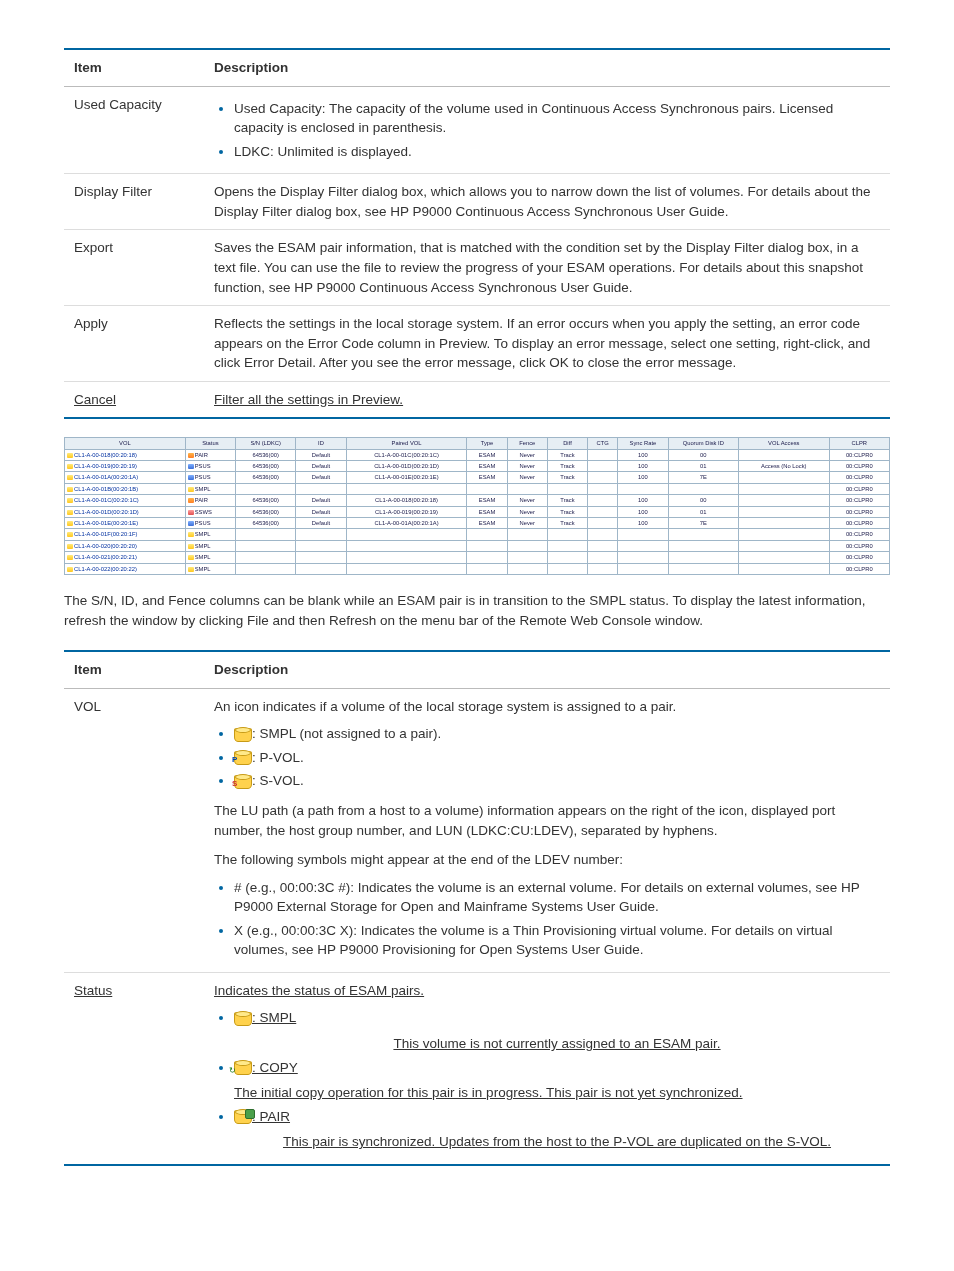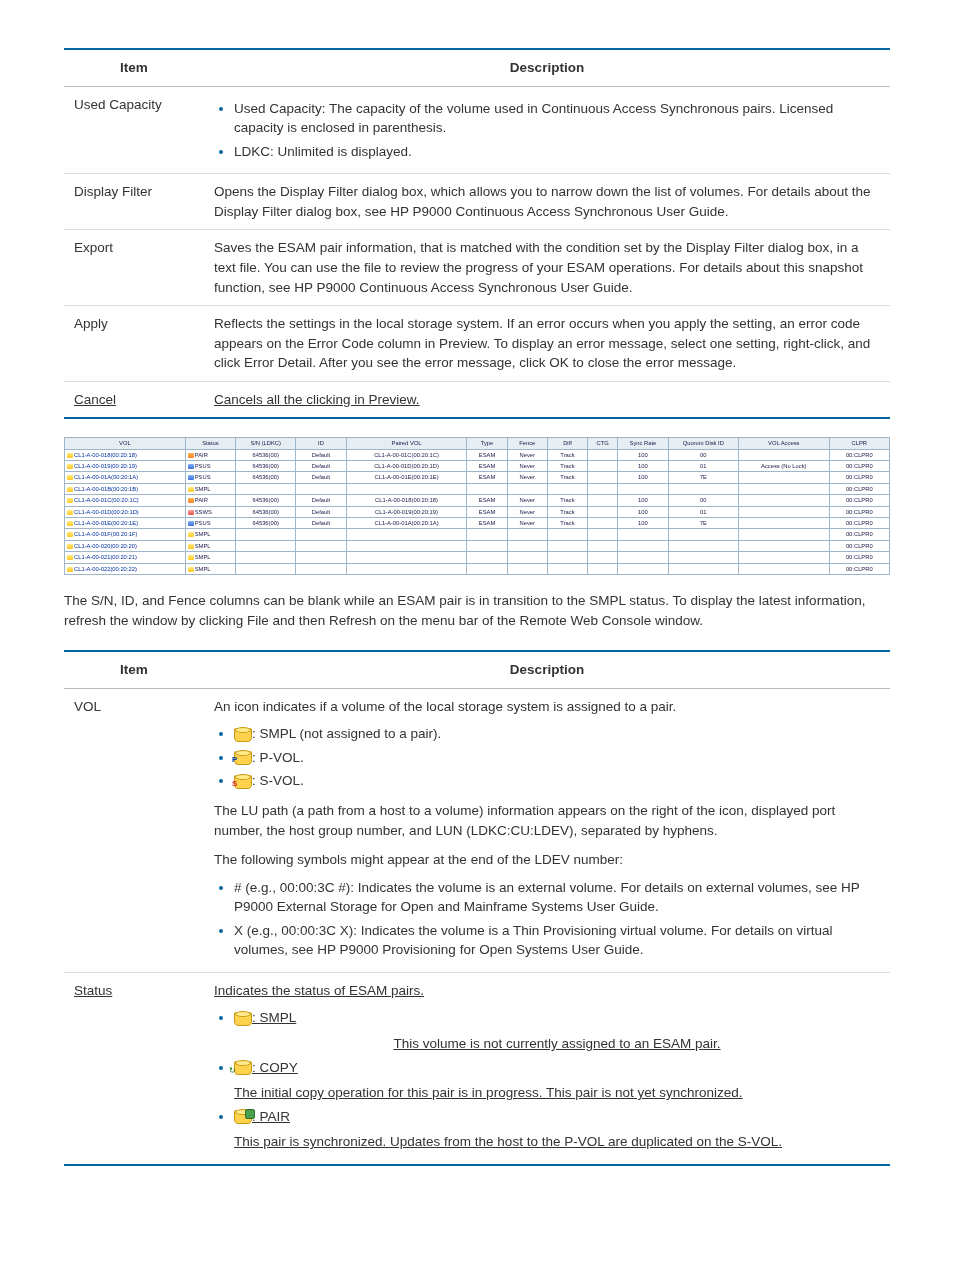--- a/index.html
+++ b/index.html
@@ -12,21 +12,21 @@
     line-height: 1.45;
   }
   table.desc-table {
     width: 100%;
     border-collapse: collapse;
     border-top: 2px solid #0066a1;
     border-bottom: 2px solid #0066a1;
     margin-bottom: 18px;
   }
   table.desc-table th {
-    text-align: center;
+    text-align: left;
     padding: 8px 10px;
     font-weight: bold;
     border-bottom: 1px solid #bbb;
     vertical-align: top;
   }
   table.desc-table td {
     padding: 8px 10px;
     border-bottom: 1px solid #ddd;
     vertical-align: top;
   }
@@ -156,21 +156,21 @@
       <tr>
         <td>Export</td>
         <td>Saves the ESAM pair information, that is matched with the condition set by the Display Filter dialog box, in a text file. You can use the file to review the progress of your ESAM operations. For details about this snapshot function, see <span class="italic">HP P9000 Continuous Access Synchronous User Guide</span>.</td>
       </tr>
       <tr>
         <td>Apply</td>
         <td>Reflects the settings in the local storage system. If an error occurs when you apply the setting, an error code appears on the Error Code column in Preview. To display an error message, select one setting, right-click, and click Error Detail. After you see the error message, click OK to close the error message.</td>
       </tr>
       <tr>
         <td>Cancel</td>
-        <td>Cancels all the clicking in Preview.</td>
+        <td>Filter all the settings in Preview.</td>
       </tr>
     </tbody>
 </table>
 
 <div class="grid-wrap">
   <table class="grid">
     <colgroup>
       <col style="width:12%">
         <col style="width:5%">
         <col style="width:6%">
@@ -399,18 +399,18 @@
           </ul>
         </td>
     </tr>
     <tr>
       <td>Status</td>
       <td id="t2-status-desc">
           <div style="margin-bottom: 8px;">Indicates the status of ESAM pairs.</div>
           <ul class="cell-list">
             <li><span class="disk-icon"></span>: SMPL<div style="margin-top: 6px; text-align: center;">This volume is not currently assigned to an ESAM pair.</div></li>
             <li><span class="disk-icon"><span class="arrow">↻</span></span>: COPY<div style="margin-top: 6px;">The initial copy operation for this pair is in progress. This pair is not yet synchronized.</div></li>
-            <li><span class="disk-icon"><span class="overlay"></span></span>: PAIR<div style="margin-top: 6px;">This pair is synchronized. Updates from the host to the P-VOL are duplicated on the S-VOL.</div></li>
+            <li><span class="disk-icon"><span class="overlay"></span></span>: PAIR<div style="margin-top: 6px; text-align: center;">This pair is synchronized. Updates from the host to the P-VOL are duplicated on the S-VOL.</div></li>
           </ul>
         </td>
     </tr>
   </tbody>
 </table>
 
 </body></html>

